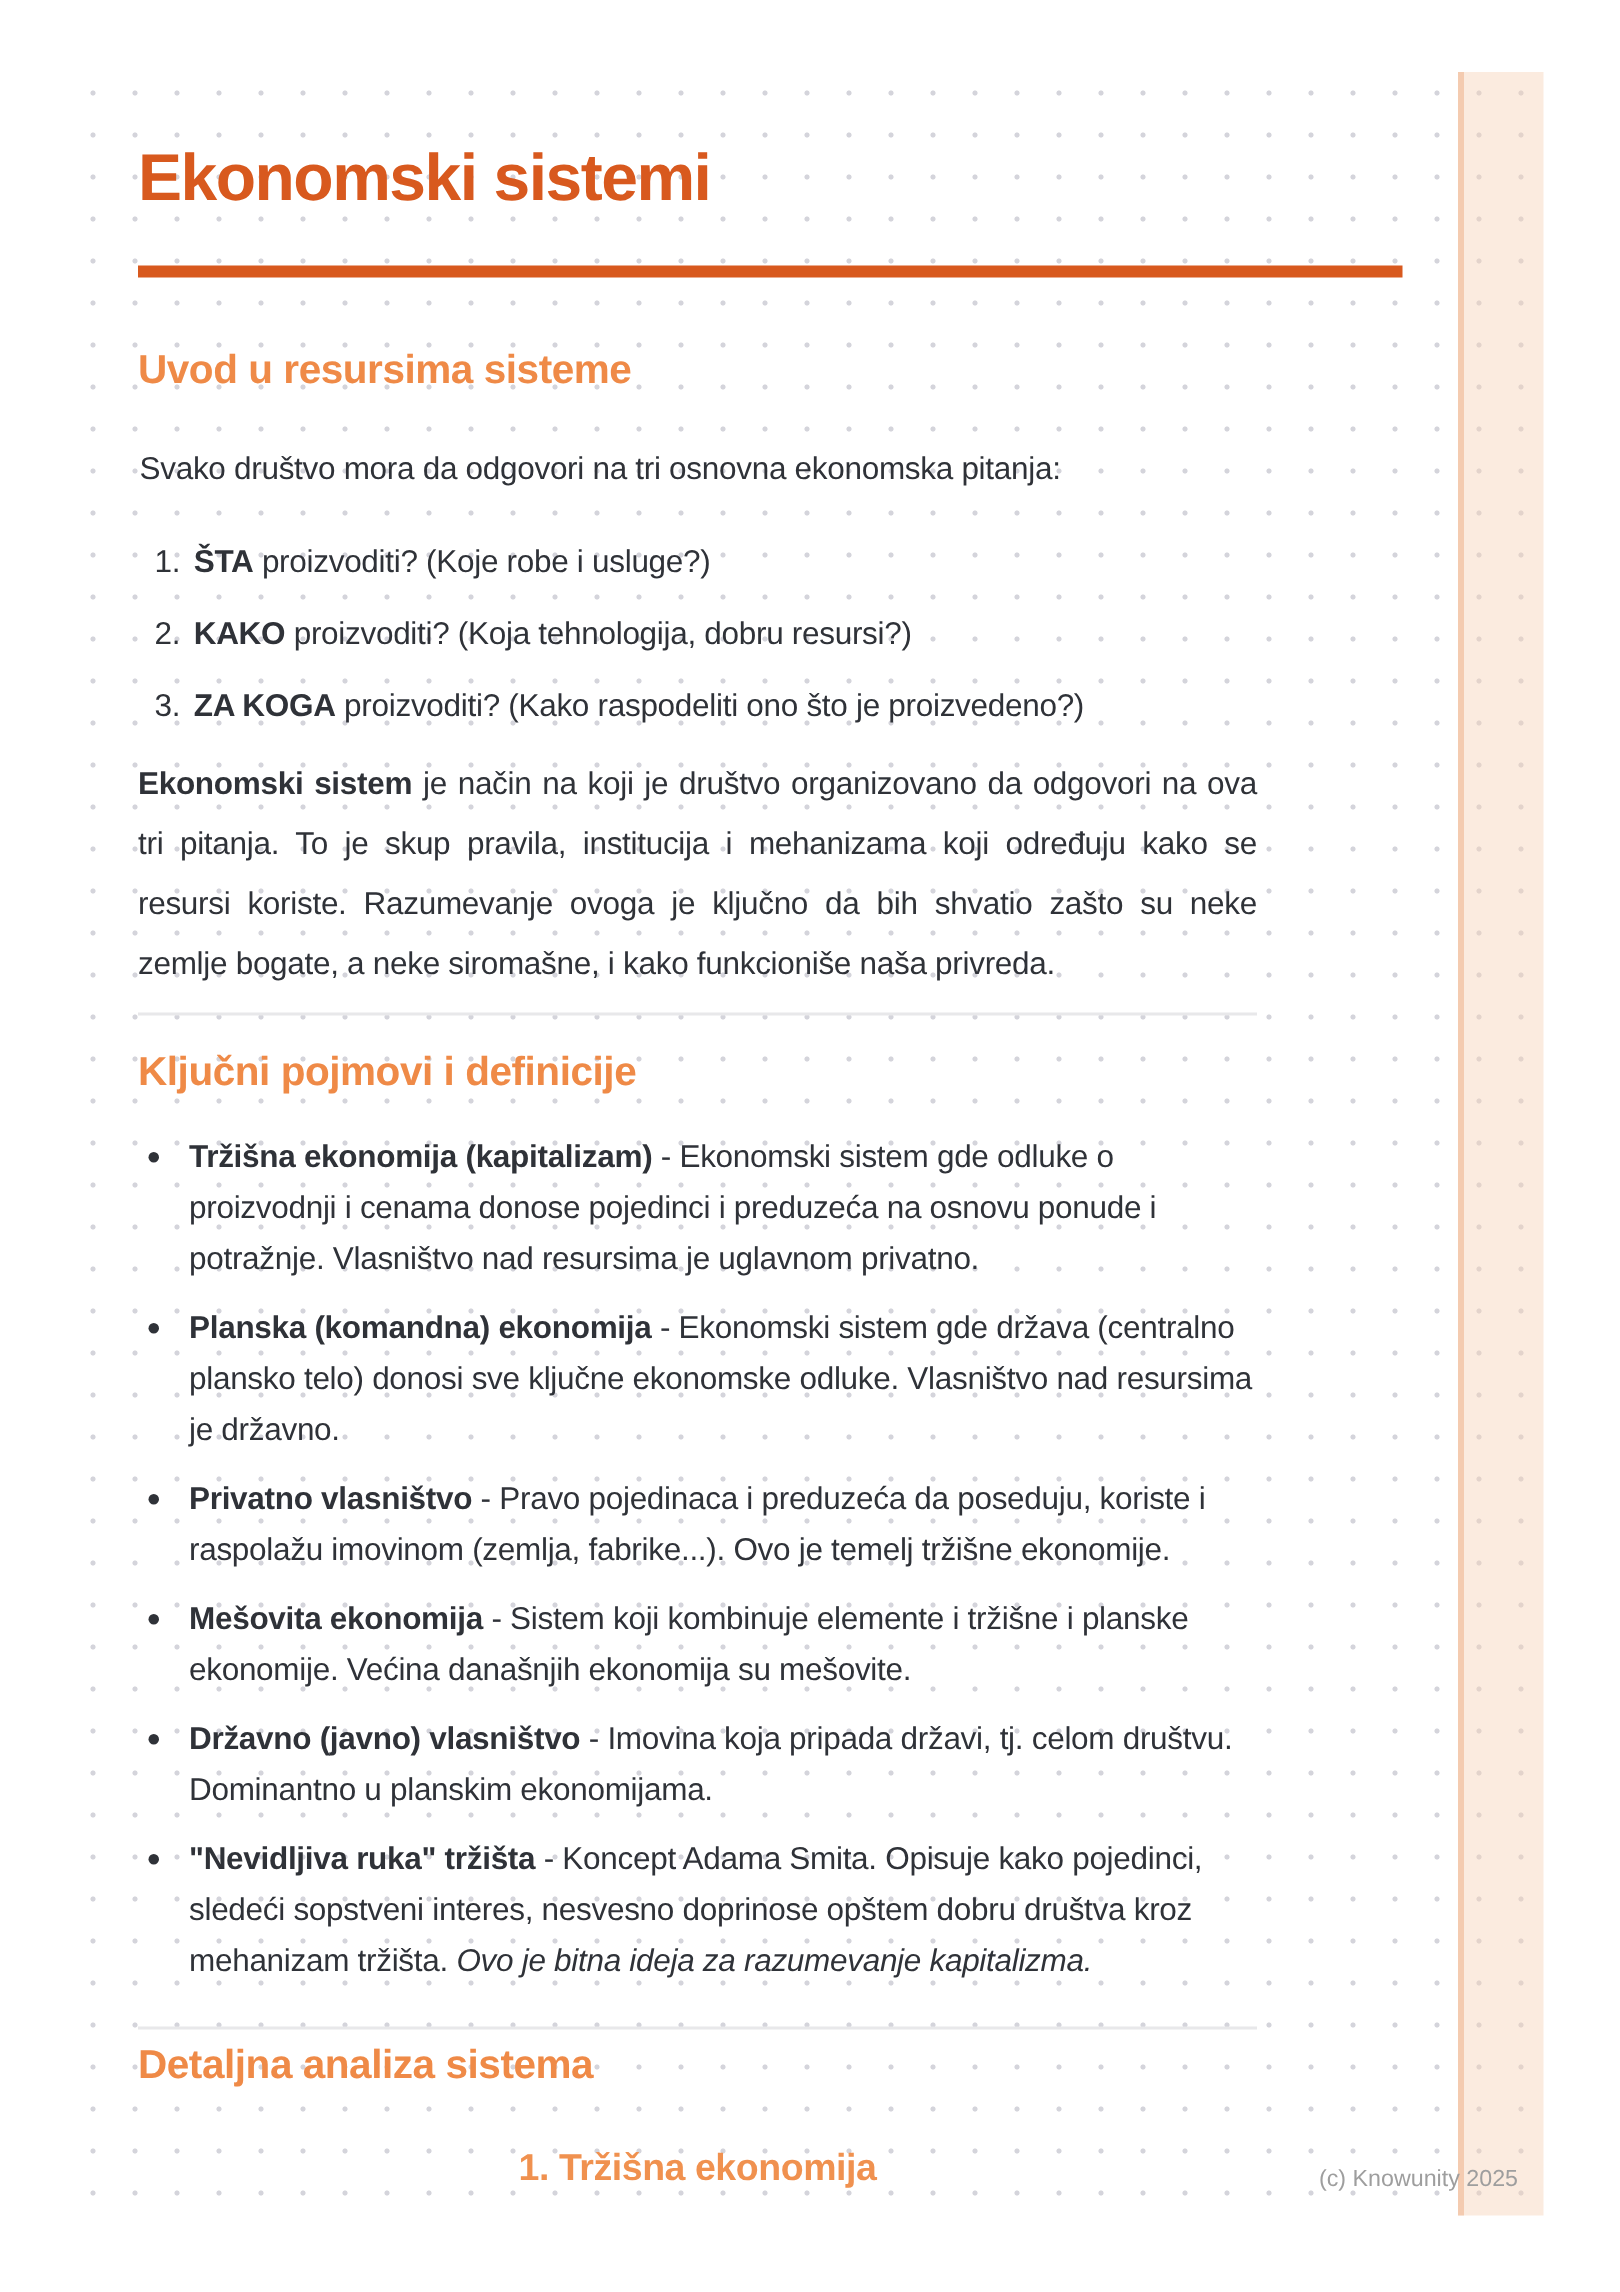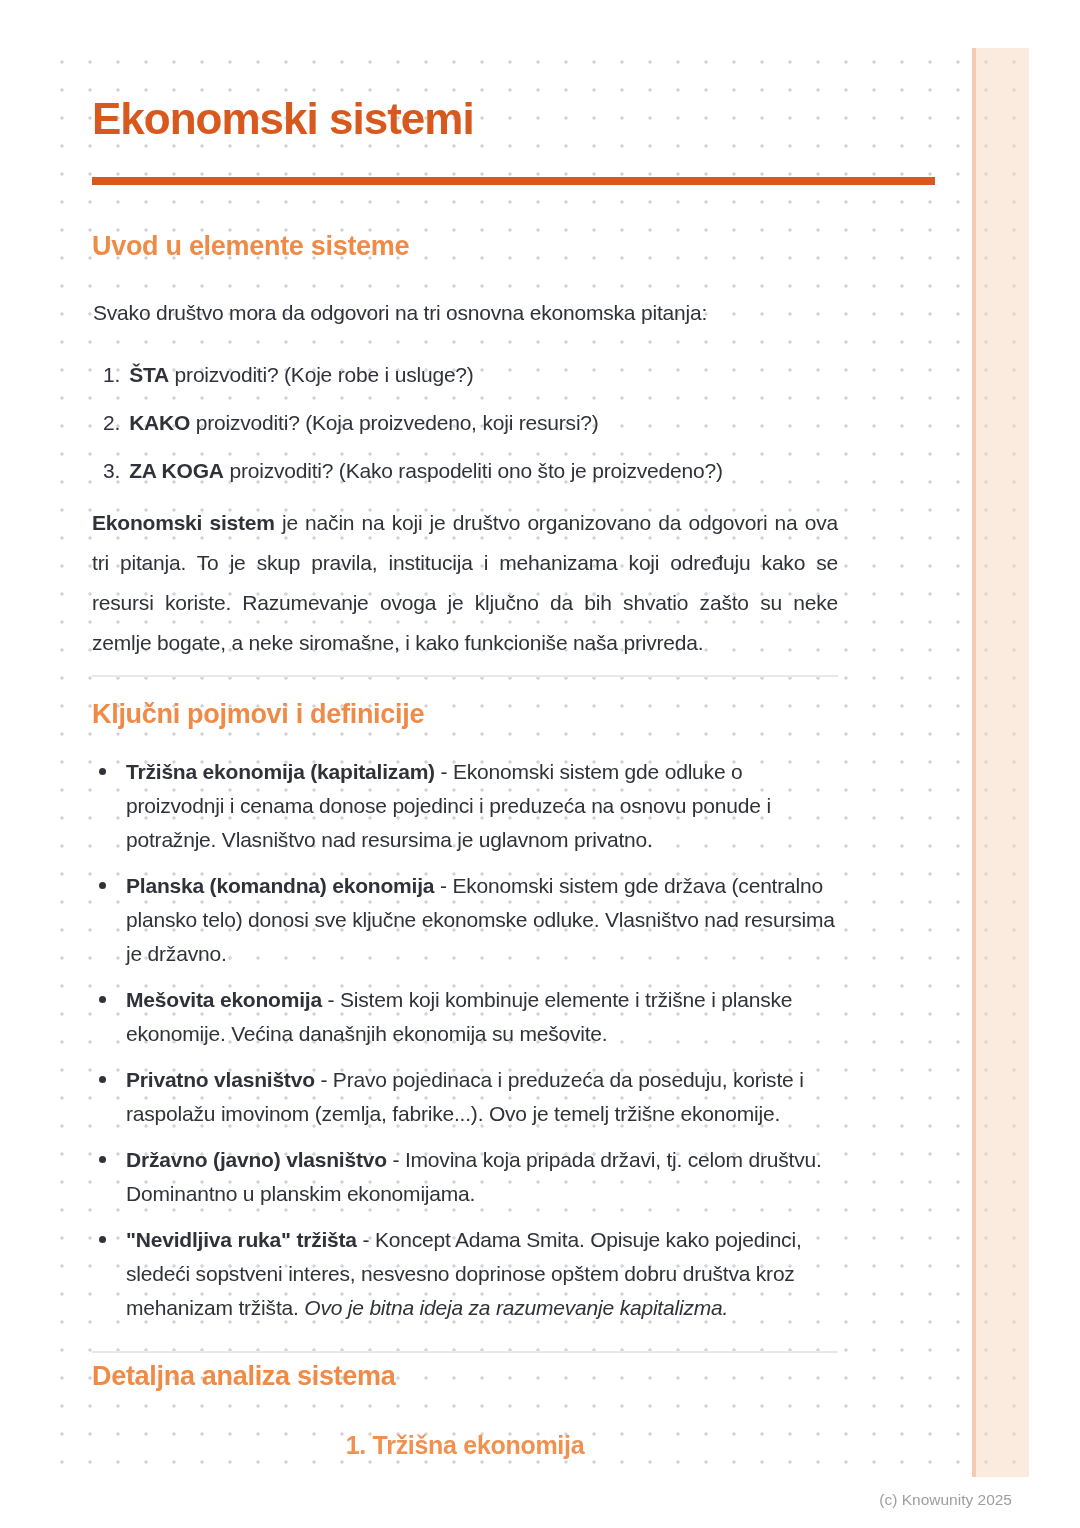--- a/index.html
+++ b/index.html
@@ -134,55 +134,54 @@
     text-align: center;
   }
 
   .watermark {
     position: absolute;
     top: 1444px;
     right: 68px;
     font-size: 15.5px;
     color: #9E9E9E;
     z-index: 5;
-    margin-top: 47px;
   }
 </style>
 </head>
 <body>
 
 <div class="dot-area"></div>
 <div class="peach-strip"></div>
 
 <div class="content">
 
   <h1 class="doc-title">Ekonomski sistemi</h1>
   <div class="rule"></div>
 
-  <h2 class="section-heading intro-heading">Uvod u elemente sisteme</h2>
+  <h2 class="section-heading intro-heading">Uvod u resursima sisteme</h2>
 
   <p class="lead">Svako društvo mora da odgovori na tri osnovna ekonomska pitanja:</p>
 
   <ol class="questions">
     <li><span class="num">1.</span><span class="bold-term">ŠTA</span><span> proizvoditi? (Koje robe i usluge?)</span></li>
-    <li><span class="num">2.</span><span class="bold-term">KAKO</span><span> proizvoditi? (Koja proizvedeno, koji resursi?)</span></li>
+    <li><span class="num">2.</span><span class="bold-term">KAKO</span><span> proizvoditi? (Koja tehnologija, dobru resursi?)</span></li>
     <li><span class="num">3.</span><span class="bold-term">ZA KOGA</span><span> proizvoditi? (Kako raspodeliti ono što je proizvedeno?)</span></li>
   </ol>
 
   <p class="summary"><span class="bold-term">Ekonomski sistem</span><span> je način na koji je društvo organizovano da odgovori na ova tri pitanja. To je skup pravila, institucija i mehanizama koji određuju kako se resursi koriste. Razumevanje ovoga je ključno da bih shvatio zašto su neke zemlje bogate, a neke siromašne, i kako funkcioniše naša privreda.</span></p>
 
   <hr class="divider">
 
   <h2 class="section-heading terms-heading">Ključni pojmovi i definicije</h2>
 
   <ul class="terms">
     <li><span class="bold-term">Tržišna ekonomija (kapitalizam)</span><span> - Ekonomski sistem gde odluke o proizvodnji i cenama donose pojedinci i preduzeća na osnovu ponude i potražnje. Vlasništvo nad resursima je uglavnom privatno.</span><em></em></li>
     <li><span class="bold-term">Planska (komandna) ekonomija</span><span> - Ekonomski sistem gde država (centralno plansko telo) donosi sve ključne ekonomske odluke. Vlasništvo nad resursima je državno.</span><em></em></li>
+    <li><span class="bold-term">Privatno vlasništvo</span><span> - Pravo pojedinaca i preduzeća da poseduju, koriste i raspolažu imovinom (zemlja, fabrike...). Ovo je temelj tržišne ekonomije.</span><em></em></li>
     <li><span class="bold-term">Mešovita ekonomija</span><span> - Sistem koji kombinuje elemente i tržišne i planske ekonomije. Većina današnjih ekonomija su mešovite.</span><em></em></li>
-    <li><span class="bold-term">Privatno vlasništvo</span><span> - Pravo pojedinaca i preduzeća da poseduju, koriste i raspolažu imovinom (zemlja, fabrike...). Ovo je temelj tržišne ekonomije.</span><em></em></li>
     <li><span class="bold-term">Državno (javno) vlasništvo</span><span> - Imovina koja pripada državi, tj. celom društvu. Dominantno u planskim ekonomijama.</span><em></em></li>
     <li><span class="bold-term">"Nevidljiva ruka" tržišta</span><span> - Koncept Adama Smita. Opisuje kako pojedinci, sledeći sopstveni interes, nesvesno doprinose opštem dobru društva kroz mehanizam tržišta. </span><em>Ovo je bitna ideja za razumevanje kapitalizma.</em></li>
   </ul>
 
   <hr class="divider second">
 
   <h2 class="section-heading analysis-heading">Detaljna analiza sistema</h2>
 
   <h3 class="sub-heading">1. Tržišna ekonomija</h3>
 

